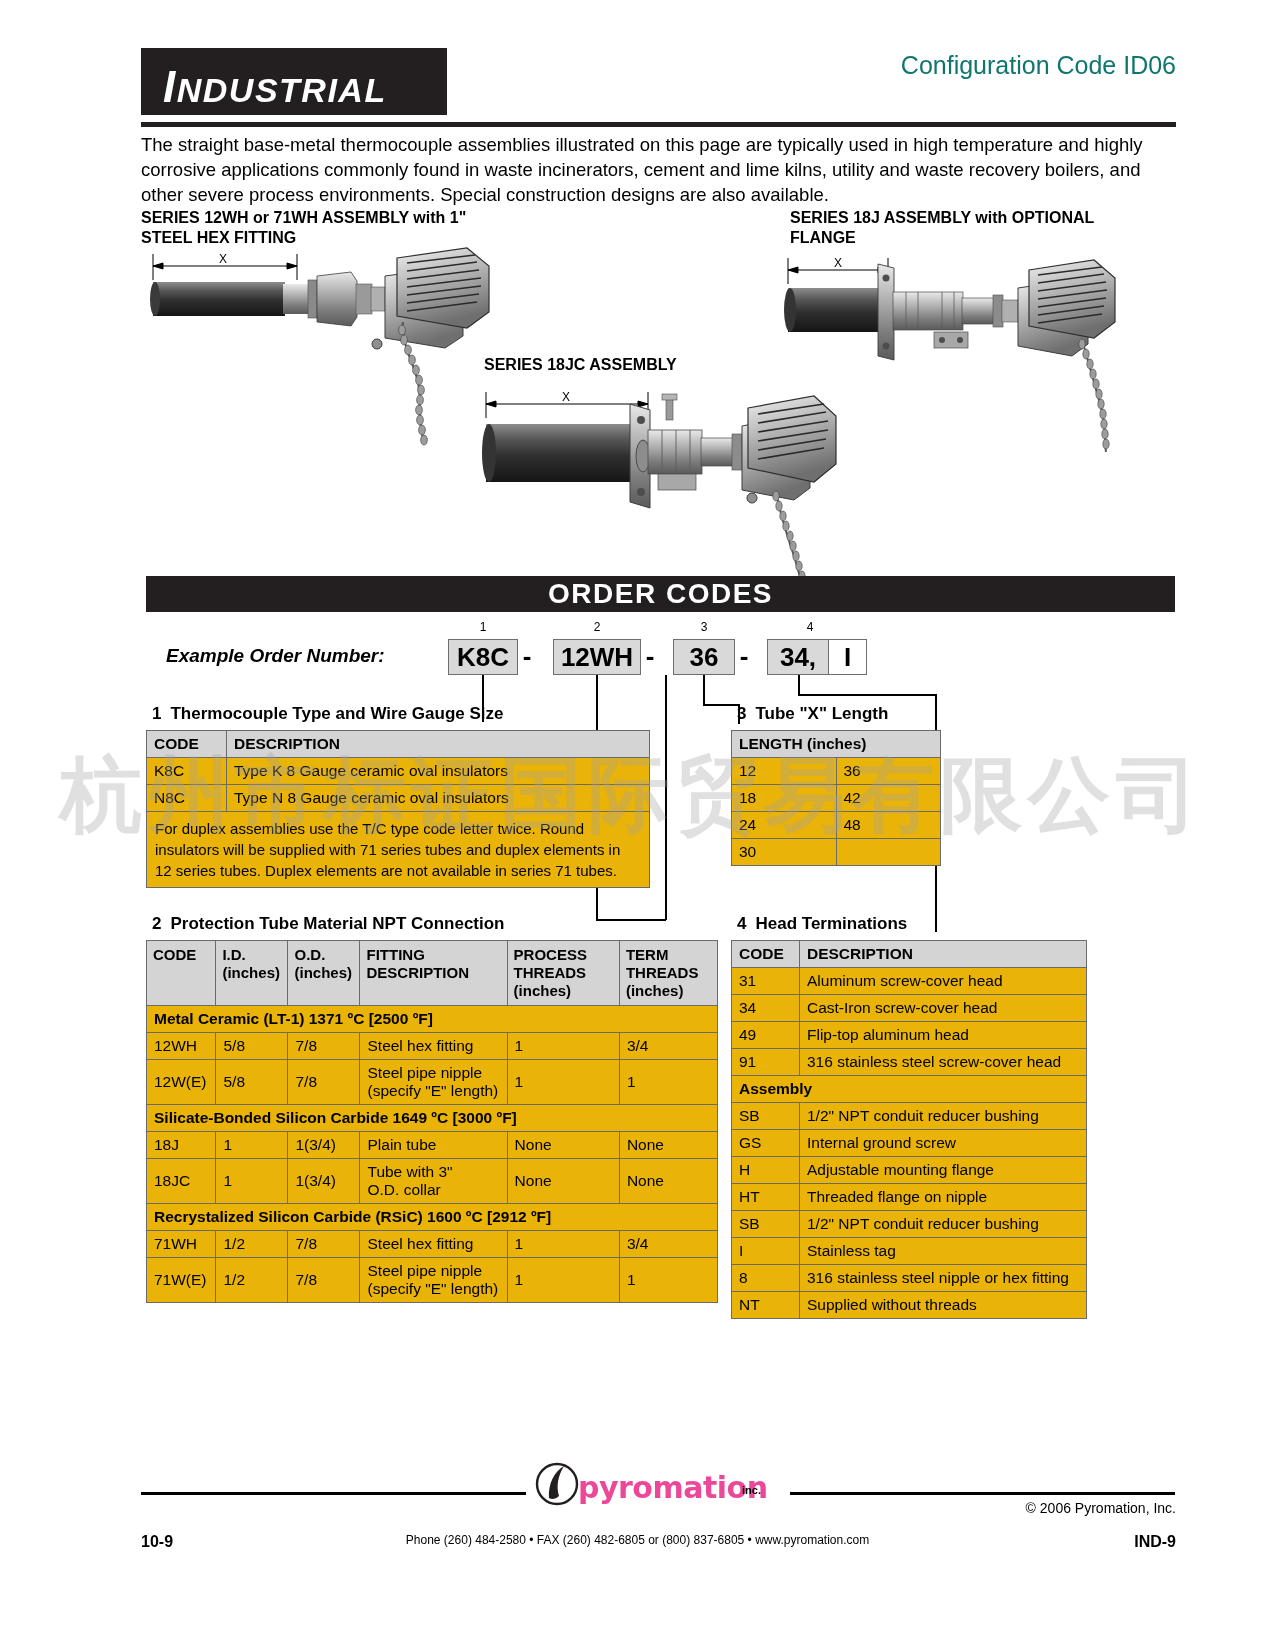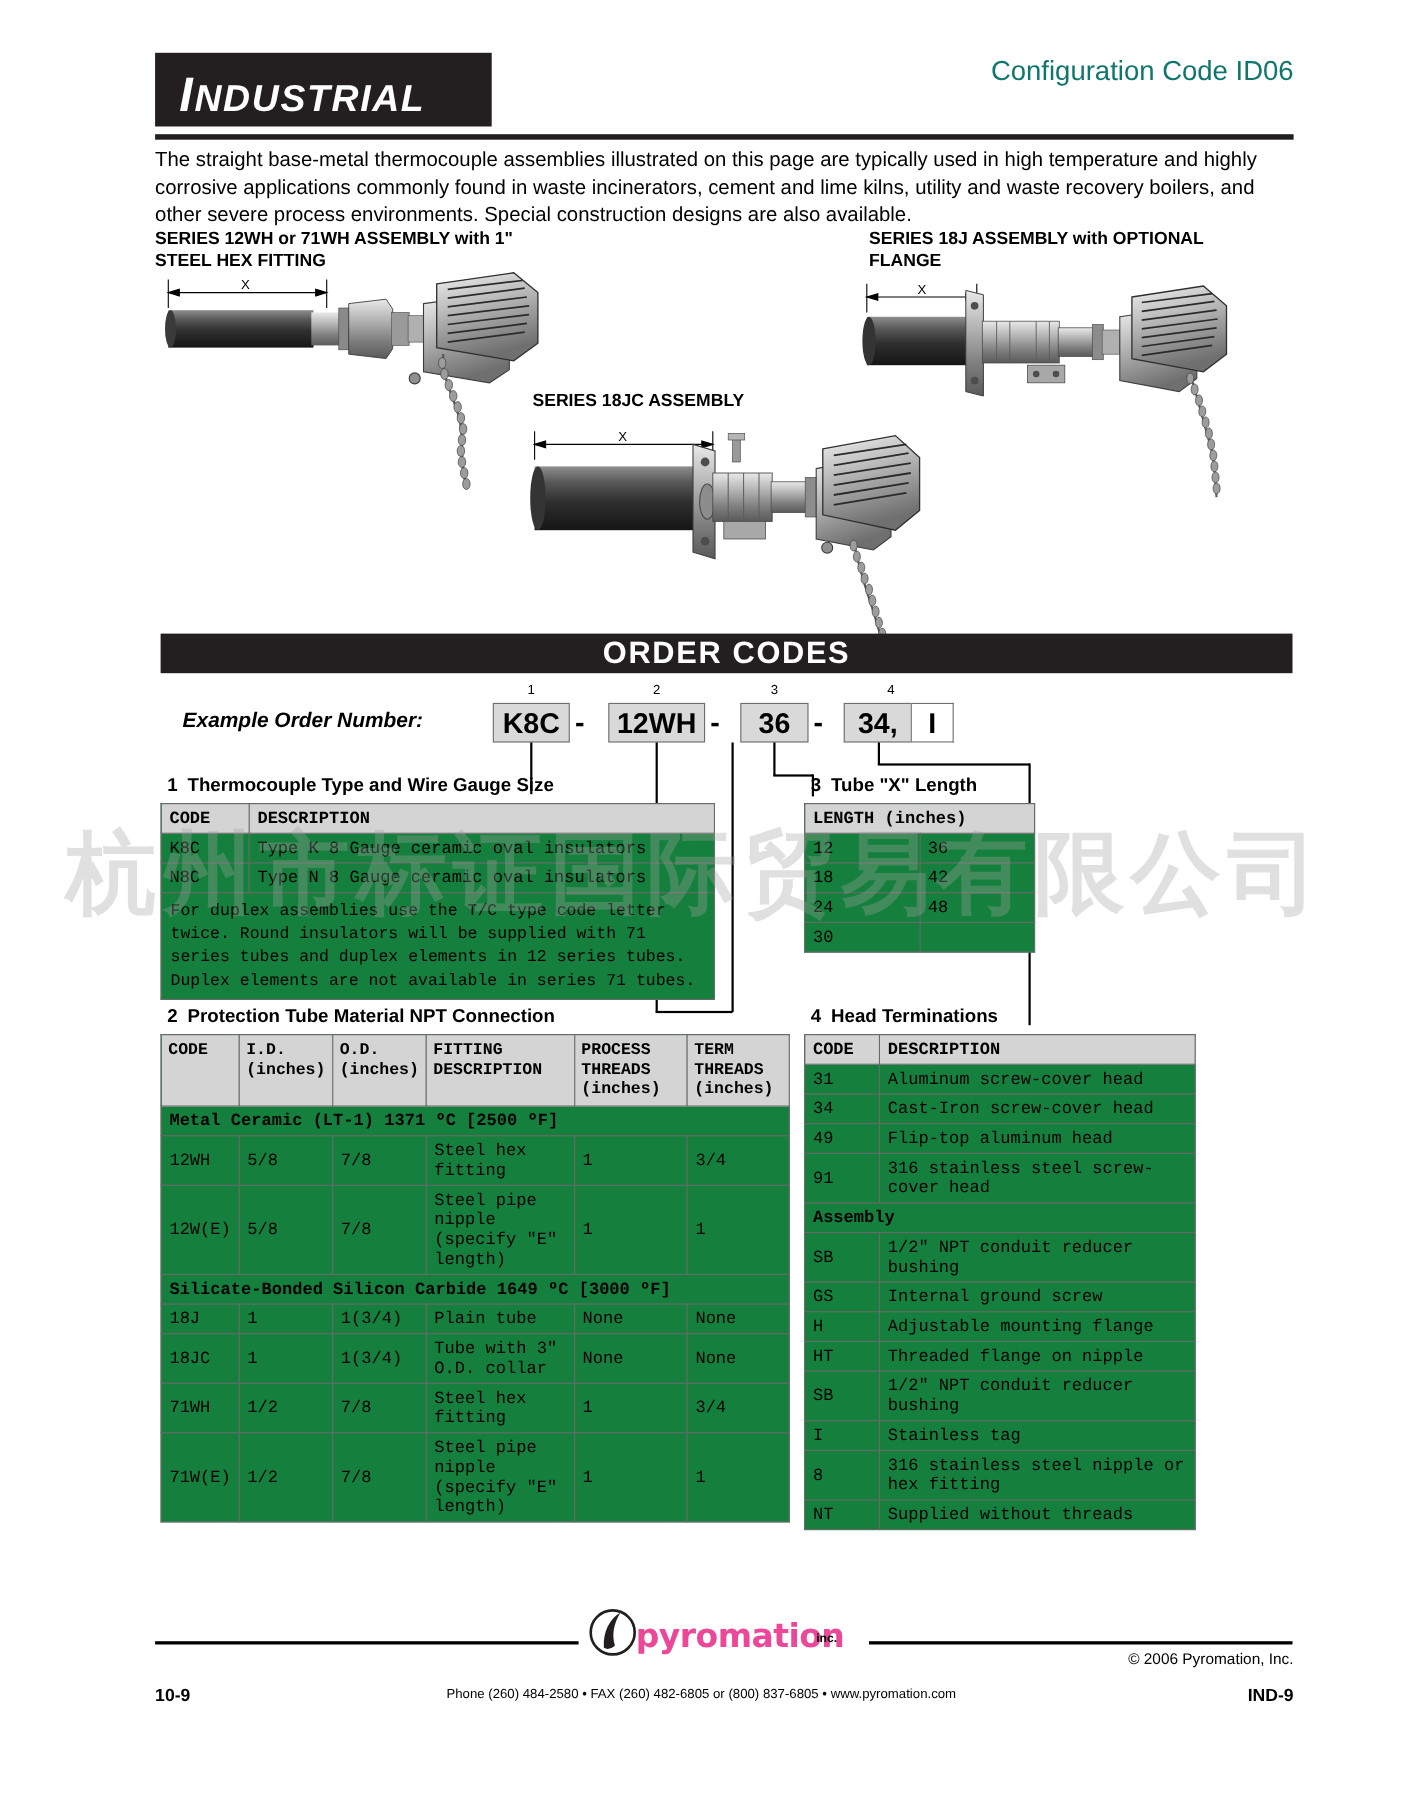--- a/index.html
+++ b/index.html
@@ -118,22 +118,21 @@
   .sect-title {
     position:absolute; font-size:17px; font-weight:700; white-space:nowrap;
   }
   .sect-title .num { margin-right:9px; }
 
   
   table {
     border-collapse:collapse;
     position:absolute;
     font-size:15.5px;
-    background:#15803d;
-    font-family:Liberation Mono, monospace;
+    background:#eab308;
   }
   table td, table th {
     border:1px solid #6a6a6a;
     padding:4px 7px;
     text-align:left;
     vertical-align:middle;
     font-weight:400;
     line-height:18px;
   }
   table th {
@@ -538,20 +537,23 @@
     <tr>
       <td class="code-col">18JC</td>
       <td>1</td>
       <td>1(3/4)</td>
       <td style="white-space:pre-line;">Tube with 3"
 O.D. collar</td>
       <td>None</td>
       <td>None</td>
     </tr>
 
+    <tr class="grouphdr">
+      <td colspan="6">Recrystalized Silicon Carbide (RSiC) 1600 ºC [2912 ºF]</td>
+    </tr>
     <tr>
       <td class="code-col">71WH</td>
       <td>1/2</td>
       <td>7/8</td>
       <td style="white-space:pre-line;">Steel hex fitting</td>
       <td>1</td>
       <td>3/4</td>
     </tr>
     <tr>
       <td class="code-col">71W(E)</td>

